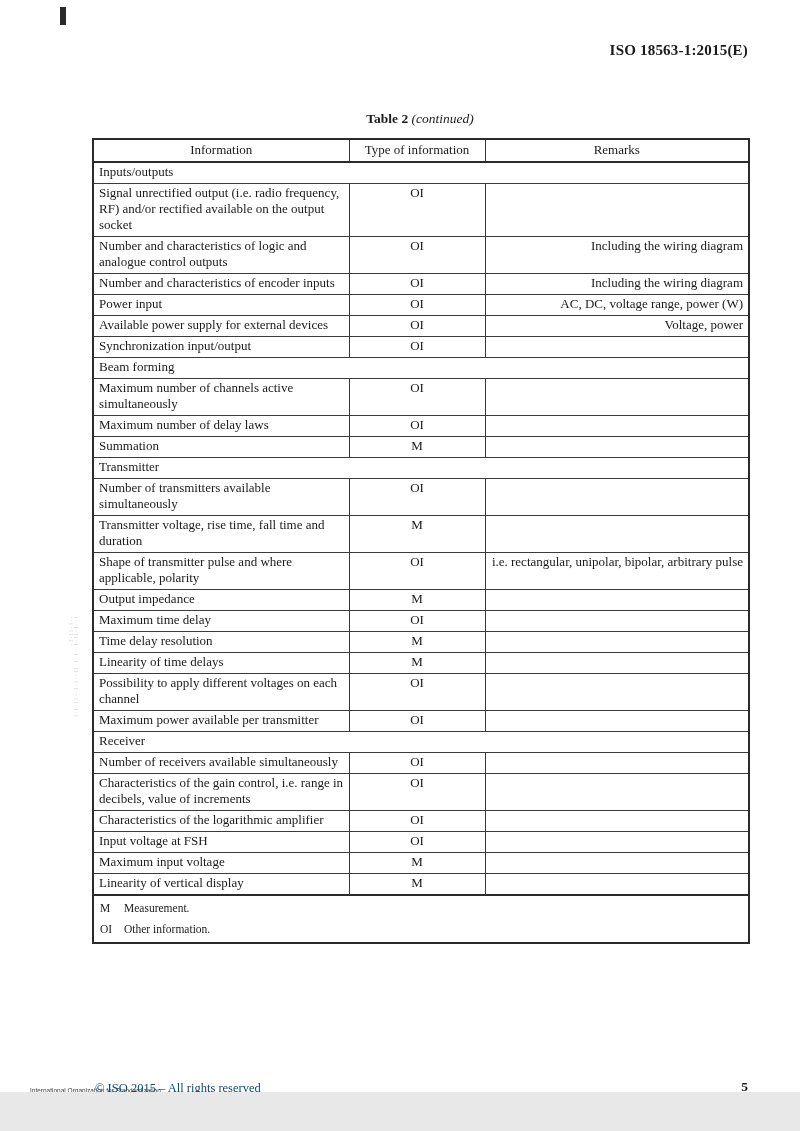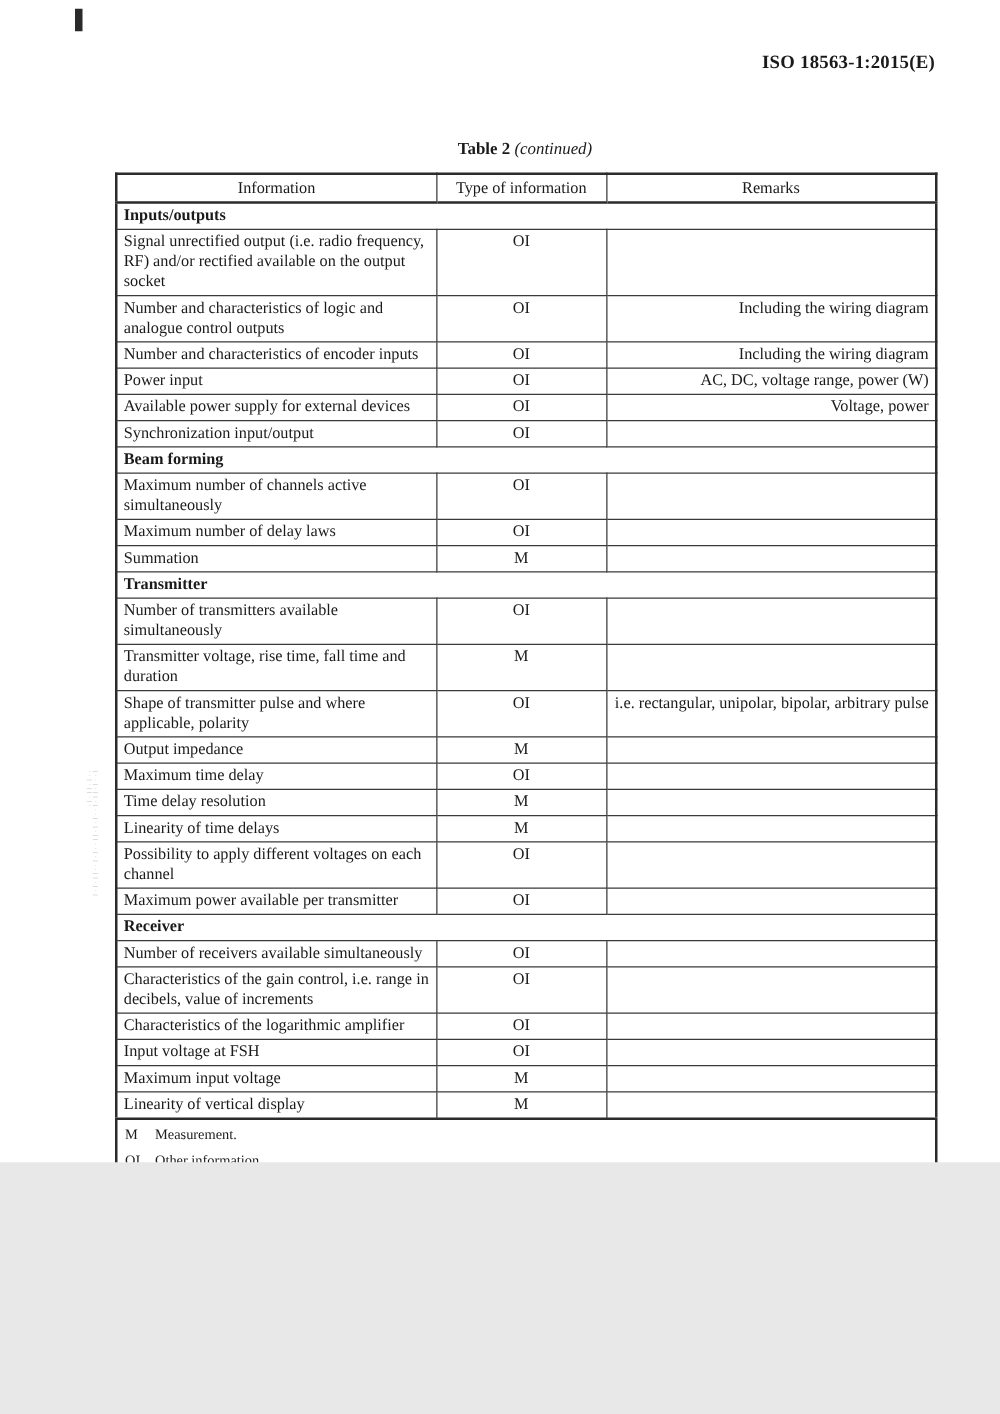--- a/index.html
+++ b/index.html
@@ -1,17 +1,17 @@
 <!DOCTYPE html>
 <html><head>
 <meta charset="utf-8">
 <style>
   html,body { margin:0; padding:0; background:#e8e8e8; }
   .page {
-    position:relative; width:800px; height:930px; margin:0 auto;
+    position:relative; width:800px; height:1092px; margin:0 auto;
     background:#ffffff; overflow:hidden;
     font-family:"Liberation Serif", serif; color:#1a1a1a;
   }
   .regmark { position:absolute; background:#2a2a2a; }
   .regmark.top { left:60px; top:7px; width:6px; height:18px; }
   .regmark.bottom { left:634px; top:1100px; width:6px; height:11px; }
 
   .doc-number {
     position:absolute; top:42px; right:52px;
     font-size:15px; font-weight:bold; letter-spacing:0.2px;
@@ -28,21 +28,21 @@
     position:absolute; top:138px; left:92px; width:656px;
     border-collapse:collapse; font-size:13px;
     border:2px solid #2b2b2b; table-layout:fixed;
   }
   .spec-table td, .spec-table th { border:1px solid #3a3a3a; vertical-align:top; }
   .spec-table thead th {
     font-size:13px; font-weight:normal; text-align:center;
     padding:2px 4px 3px; border-bottom:2px solid #2b2b2b;
   }
   .spec-table td { padding:1px 5px 3px; line-height:16px; }
-  .section-cell { font-weight:bold; padding:1px 5px 3px 5px; }
+  .section-cell { font-weight:normal; padding:1px 5px 3px 5px; }
   .info-cell { text-align:left; }
   .toi-cell { text-align:center; }
   .remarks-cell { text-align:right; }
   .footnote-row td { border-top:2px solid #2b2b2b; font-size:11.5px; padding:3px 6px 5px; }
   .fn-line { line-height:14px; margin:2px 0 7px; }
   .fn-line:last-child { margin-bottom:1px; }
   .fn-key { display:inline-block; min-width:24px; }
 
   .spine-marks {
     position:absolute; left:69px; top:616px; height:112px; width:10px;

